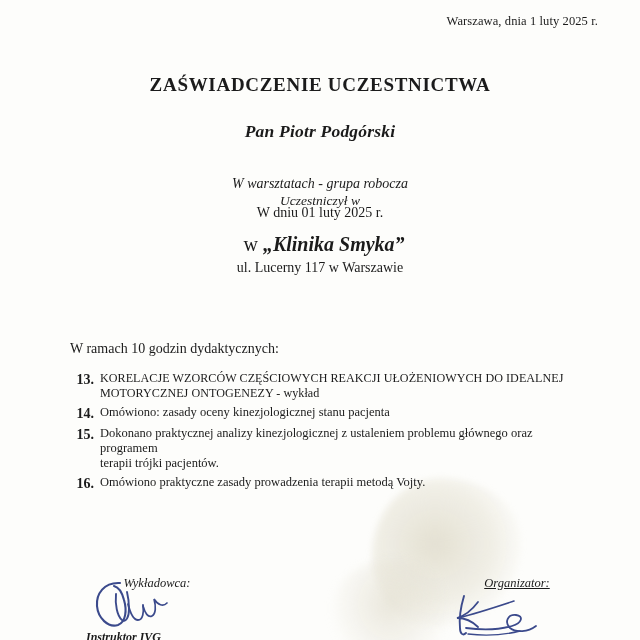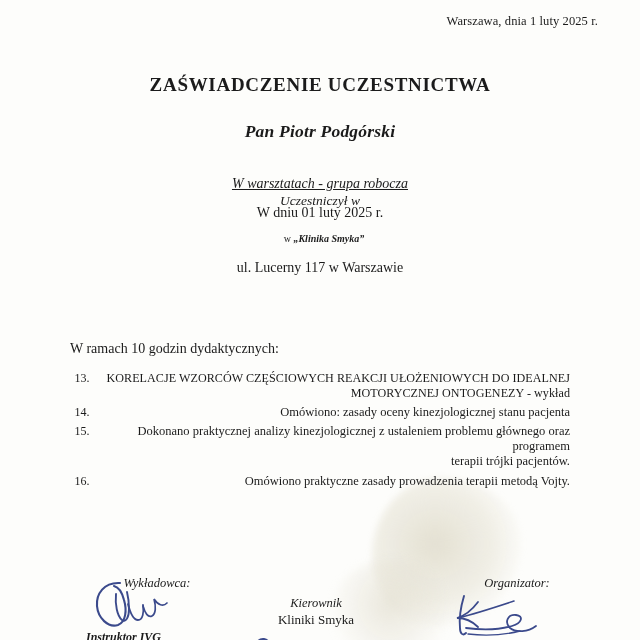--- a/index.html
+++ b/index.html
@@ -79,23 +79,23 @@
   .center-line {
     position: absolute;
     left: 0; right: 0;
     text-align: center;
     font-size: 13.5px;
     white-space: nowrap;
   }
   .it { font-style: italic; }
 
   .l-participated { top: 149px; margin-top: 44px; }
-  .l-workshop     { top: 176px; font-size: 14px; text-decoration: underline; }
+  .l-workshop     { top: 176px; font-size: 14px; }
   .l-date         { top: 205px; font-size: 14px; text-align: center; }
-  .l-place        { top: 233px; font-size: 10px; padding-left: 8px; }
+  .l-place        { top: 233px; font-size: 20px; padding-left: 8px; }
   .l-address      { top: 260px; font-size: 14px; }
 
   .l-place .clinic {
     font-weight: bold;
     font-style: italic;
   }
 
   .scope {
     position: absolute;
     left: 70px;
@@ -111,28 +111,28 @@
   }
   .item {
     display: flex;
     align-items: flex-start;
     margin-bottom: 4px;
     line-height: 1.22;
   }
   .item .num {
     width: 24px;
     flex: none;
-    text-align: center;
+    text-align: right;
     padding-right: 6px;
-    font-size: 12px;
+    font-size: 14px;
+    font-weight: bold;
   }
   .item .body {
     flex: 1;
     font-size: 12.5px;
-    text-align: right;
   }
   .item-caps .body {
     font-size: 12.1px;
     letter-spacing: 0.05px;
   }
   .item-caps .body .tail {
     text-transform: none;
     font-size: 12.1px;
   }
   .item .body .line2 { display: block; }
@@ -154,21 +154,21 @@
   }
   .sig-caption {
     font-style: italic;
     font-weight: bold;
     font-size: 12px;
     white-space: nowrap;
   }
 
   .sig-lecturer  { left: 72px;  top: 576px; width: 170px; }
   .sig-head      { left: 236px; top: 596px; width: 160px; }
-  .sig-organizer { left: 432px; top: 576px; width: 170px; }
+  .sig-organizer { left: 432px; top: 576px; width: 170px; text-decoration: underline; }
 
   .ink {
     position: absolute;
     pointer-events: none;
   }
   .ink svg { display: block; overflow: visible; }
 </style>
 </head>
 <body>
 
@@ -237,31 +237,20 @@
       <svg width="130" height="52" viewBox="0 0 130 52" fill="none">
         <path d="M34 3 C18 2, 10 14, 11 26 C12 38, 22 48, 32 45 C40 42, 41 30, 38 20 C36 12, 32 7, 28 6" stroke="#3b4a8c" stroke-width="2.1" stroke-linecap="round"></path>
         <path d="M30 14 C29 24, 31 36, 36 40 C40 43, 43 37, 43 29 C43 22, 42 16, 41 12" stroke="#3b4a8c" stroke-width="1.9" stroke-linecap="round"></path>
         <path d="M42 24 C44 32, 47 40, 52 40 C57 40, 58 32, 57 25" stroke="#3b4a8c" stroke-width="1.8" stroke-linecap="round"></path>
         <path d="M57 26 C59 33, 62 38, 66 36 C70 34, 70 26, 68 19 C72 25, 77 27, 81 23" stroke="#3b4a8c" stroke-width="1.7" stroke-linecap="round"></path>
       </svg>
     </div>
     <div class="sig-caption" style="position:absolute; left:14px; top:54px;">Instruktor IVG</div>
   </div>
 
-  <div class="sig sig-head">
-    <div class="sig-label">Kierownik</div>
-    <div class="sig-sub">Kliniki Smyka</div>
-    <div class="ink" style="left:10px; top:34px;">
-      <svg width="150" height="40" viewBox="0 0 150 40" fill="none">
-        <path d="M8 30 C6 20, 10 8, 18 9 C25 10, 25 20, 20 26 C16 31, 12 32, 10 30" stroke="#3b4a8c" stroke-width="1.9" stroke-linecap="round"></path>
-        <path d="M22 24 C27 28, 34 30, 40 26 C46 22, 44 12, 38 12 C33 12, 32 19, 36 24 C42 31, 56 32, 68 26" stroke="#3b4a8c" stroke-width="1.8" stroke-linecap="round"></path>
-        <path d="M64 28 C72 22, 82 16, 92 20 C100 23, 98 31, 90 31" stroke="#3b4a8c" stroke-width="1.7" stroke-linecap="round"></path>
-      </svg>
-    </div>
-  </div>
 
   <div class="sig sig-organizer">
     <div class="sig-label">Organizator:</div>
     <div class="ink" style="left:12px; top:14px;">
       <svg width="150" height="56" viewBox="0 0 150 56" fill="none">
         <path d="M20 6 C17 16, 15 28, 16 38 C16 44, 19 46, 22 43" stroke="#3b4a8c" stroke-width="1.9" stroke-linecap="round"></path>
         <path d="M34 12 C28 20, 20 26, 13 28 C20 28, 28 31, 34 37" stroke="#3b4a8c" stroke-width="1.8" stroke-linecap="round"></path>
         <path d="M14 28 C30 24, 52 17, 70 11" stroke="#3b4a8c" stroke-width="1.6" stroke-linecap="round"></path>
         <path d="M22 38 C36 40, 54 40, 68 36 C78 33, 80 26, 72 25 C64 24, 60 32, 66 38 C72 43, 84 42, 92 36" stroke="#3b4a8c" stroke-width="1.8" stroke-linecap="round"></path>
         <path d="M24 44 C40 46, 60 45, 76 41" stroke="#3b4a8c" stroke-width="1.4" stroke-linecap="round"></path>

